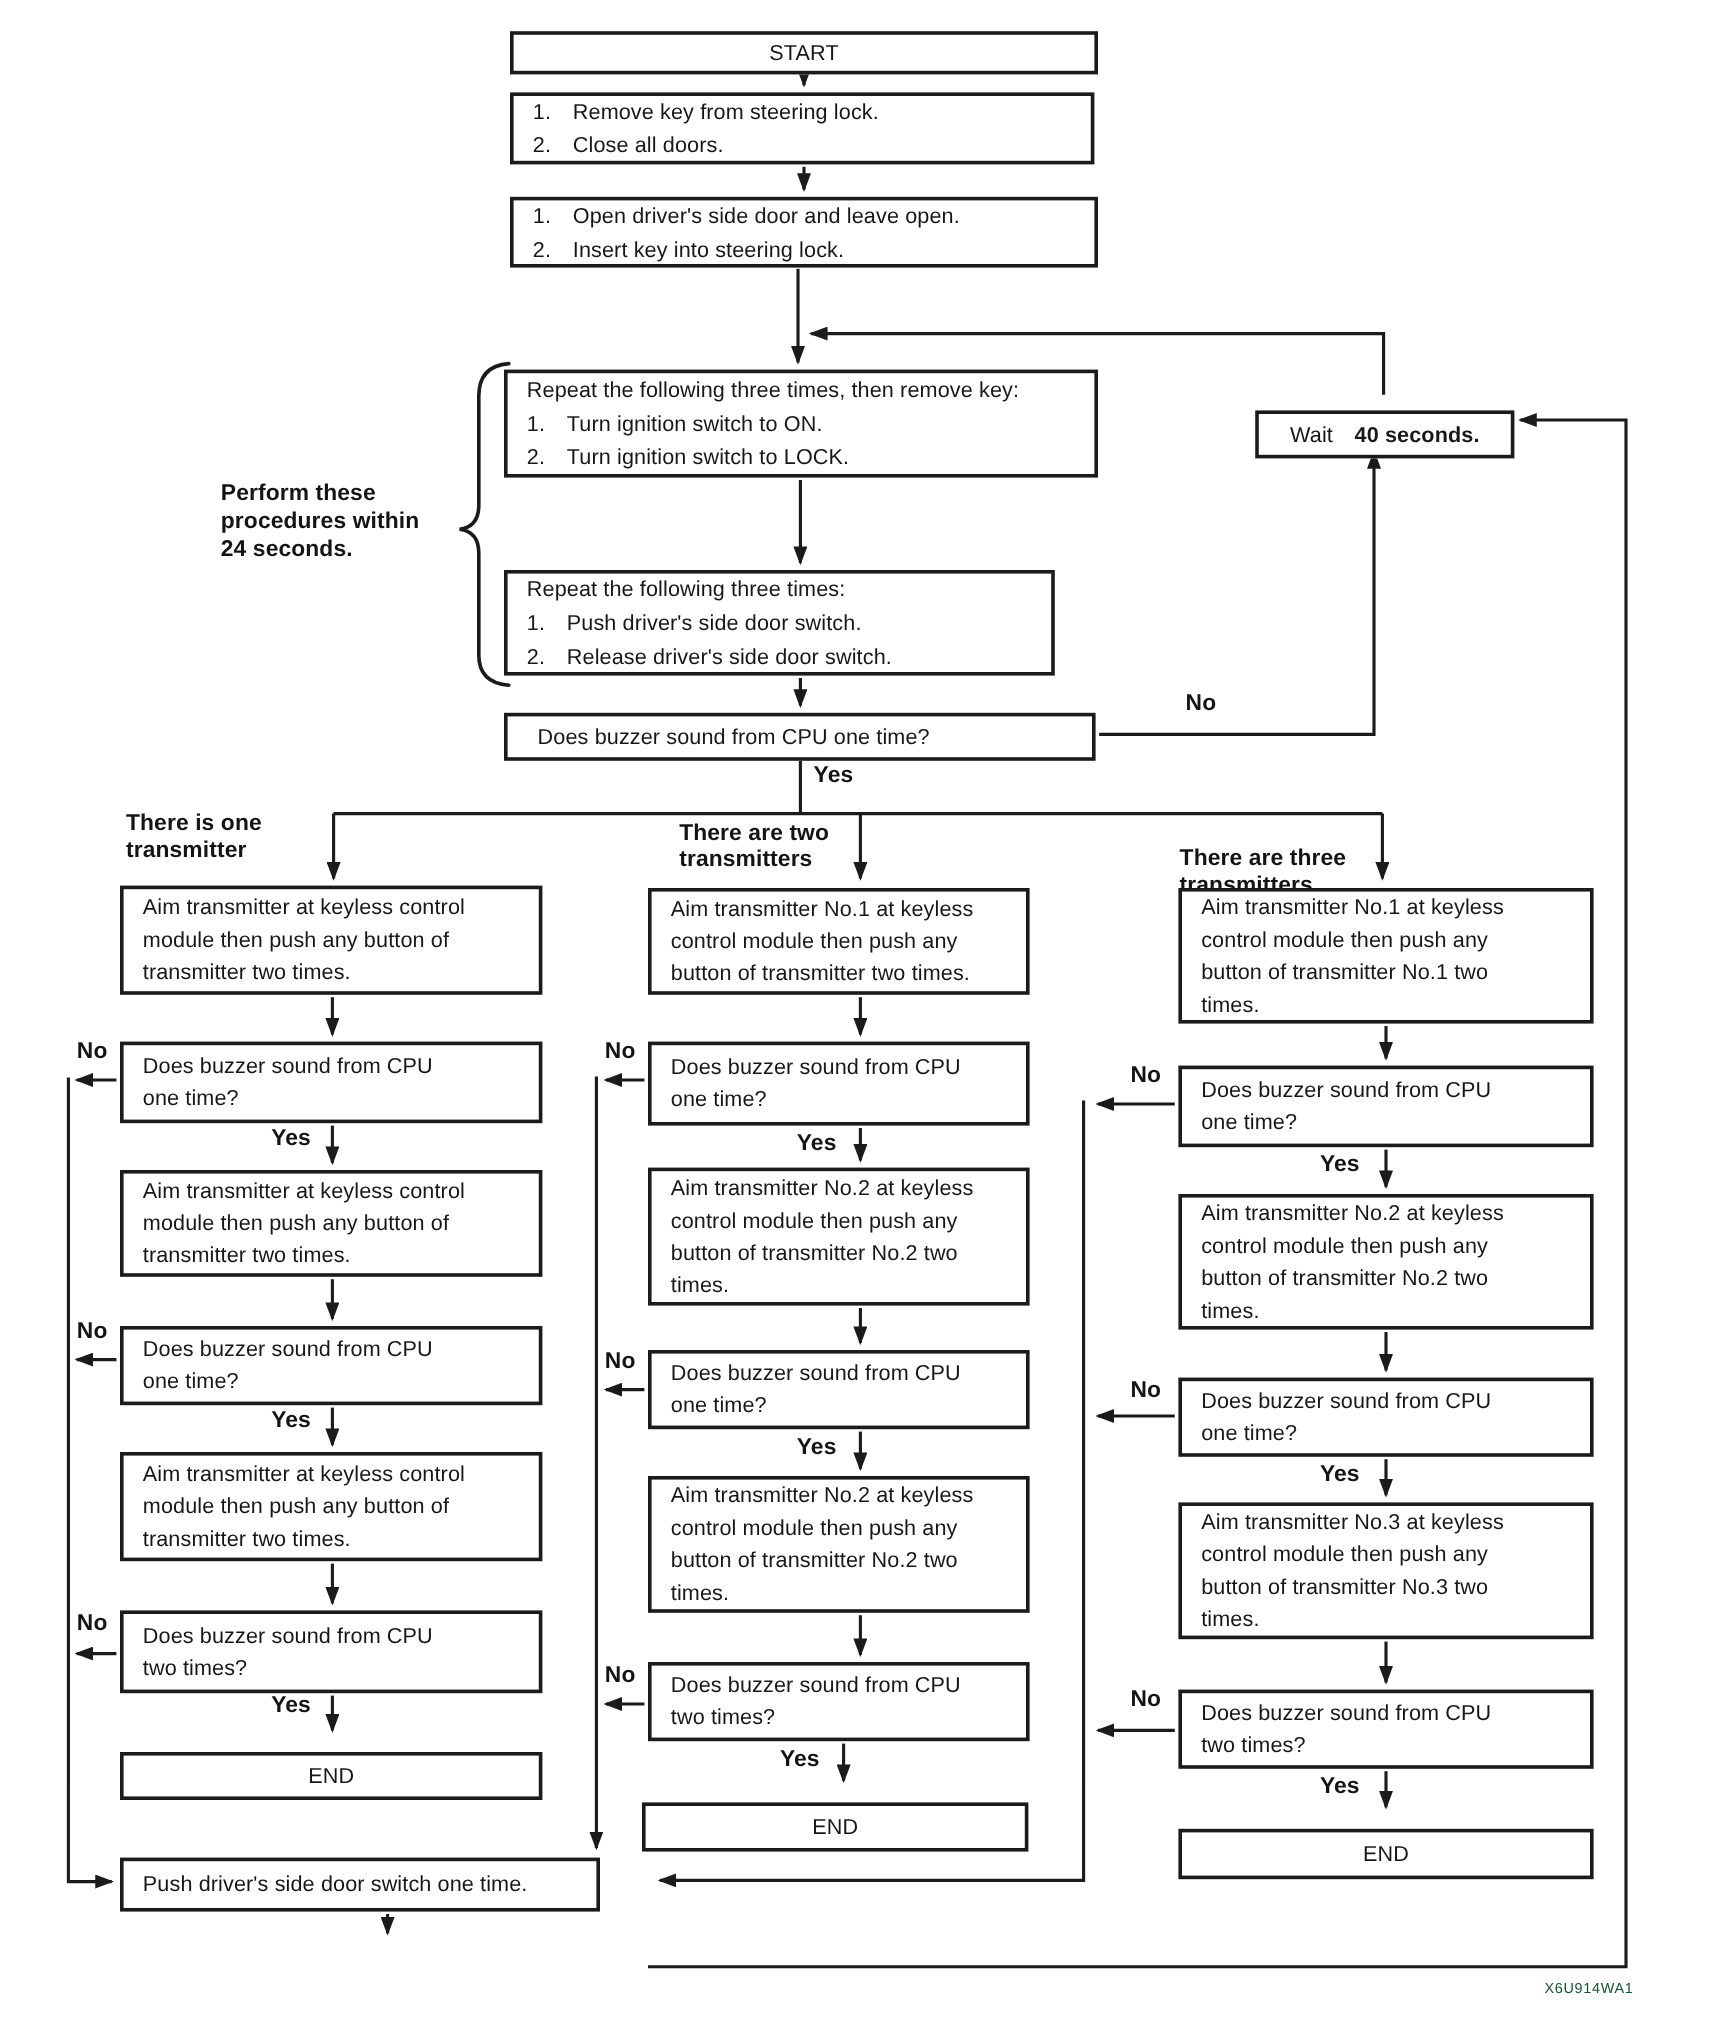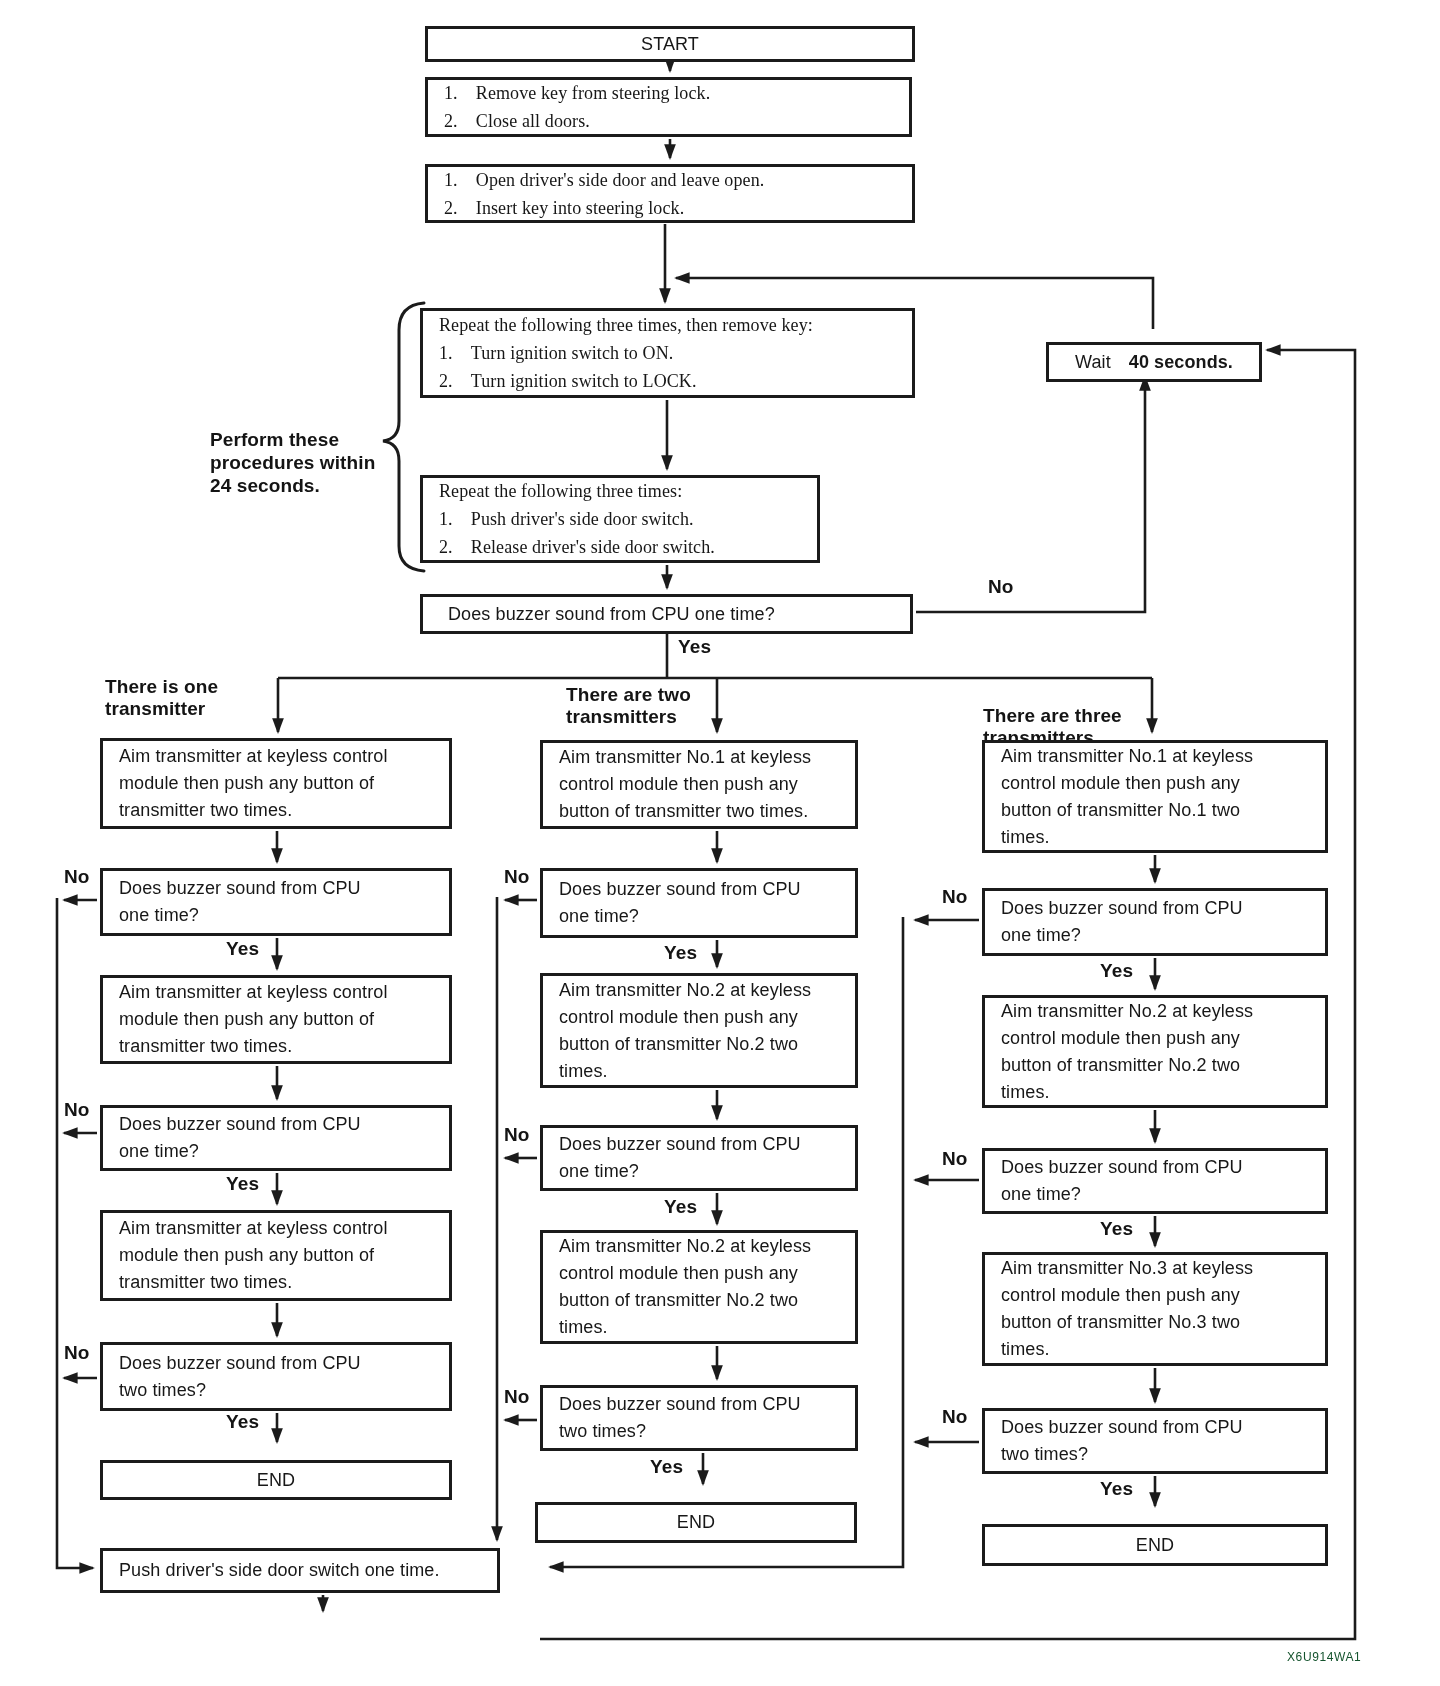--- a/index.html
+++ b/index.html
@@ -6,21 +6,21 @@
   .stage{
     position:relative;width:1440px;height:1686px;background:#ffffff;
     font-family:"Liberation Sans","DejaVu Sans",sans-serif;color:#171717;overflow:hidden;
   }
   svg.wires{position:absolute;left:0;top:0;width:1440px;height:1686px;}
   .box{
     position:absolute;box-sizing:border-box;border:3px solid #1b1b1b;background:#ffffff;
     display:flex;align-items:center;font-size:18px;line-height:27px;white-space:pre;
     padding:2px 8px 2px 16px;letter-spacing:0.1px;color:#171717;
   }
-  .mid{line-height:28px;font-family:Liberation Serif, serif;}
+  .mid{line-height:28px;}
   .cent{justify-content:center;padding:2px 0;text-align:center;margin-top:12px;}
   .lbl{
     position:absolute;font-weight:700;font-size:19px;line-height:22px;
     white-space:pre;color:#141414;letter-spacing:0.1px;
   }
   .code{position:absolute;font-size:12px;letter-spacing:0.6px;color:#14532d;}
   b{font-weight:700;}
 </style>
 </head>
 <body>
@@ -94,30 +94,30 @@
   </svg>
 
   <div class="box cent" style="left:425px;top:14px;width:490px;height:36px;">START</div>
   <div class="box mid" style="left:425px;top:77px;width:487px;height:60px;">1. Remove key from steering lock.
 2. Close all doors.</div>
   <div class="box mid" style="left:425px;top:164px;width:490px;height:59px;">1. Open driver's side door and leave open.
 2. Insert key into steering lock.</div>
   <div class="box mid" style="left:420px;top:308px;width:495px;height:90px;">Repeat the following three times, then remove key:
 1. Turn ignition switch to ON.
 2. Turn ignition switch to LOCK.</div>
-  <div class="box mid" style="left:420px;top:475px;width:400px;height:88px;">Repeat the following three times:
+  <div class="box mid" style="left:420px;top:475px;width:459px;height:88px;">Repeat the following three times:
 1. Push driver's side door switch.
 2. Release driver's side door switch.</div>
   <div class="box" style="left:420px;top:594px;width:493px;height:40px;padding-left:25px;">Does buzzer sound from CPU one time?</div>
 
   <div class="box cent" style="left:1046px;top:330px;width:216px;height:40px;gap:12px;">
     <span>Wait</span><b style="margin-left:6px;">40 seconds.</b>
   </div>
 
-  <div class="lbl" style="left:210px;top:400px;line-height:23px;margin-top:28px;">Perform these
+  <div class="lbl" style="left:184px;top:400px;line-height:23px;">Perform these
 procedures within
 24 seconds.</div>
 
   <div class="lbl" style="left:105px;top:676px;">There is one
 transmitter</div>
   <div class="lbl" style="left:566px;top:684px;">There are two
 transmitters</div>
   <div class="lbl" style="left:983px;top:705px;">There are three
 transmitters</div>
 

